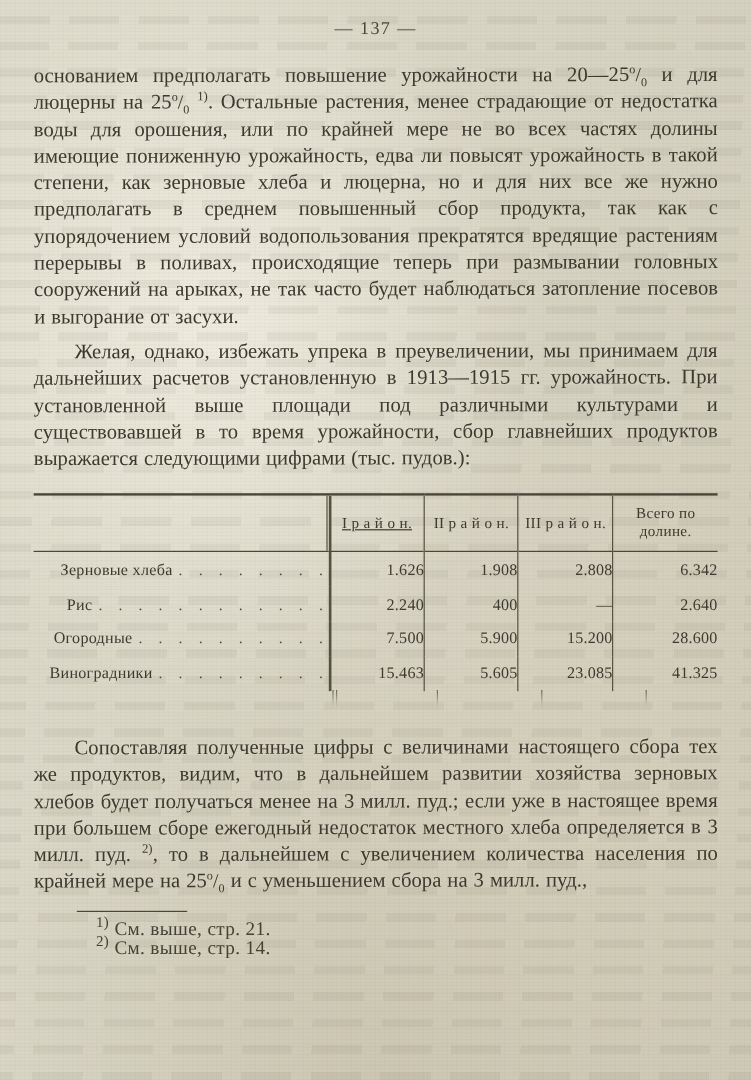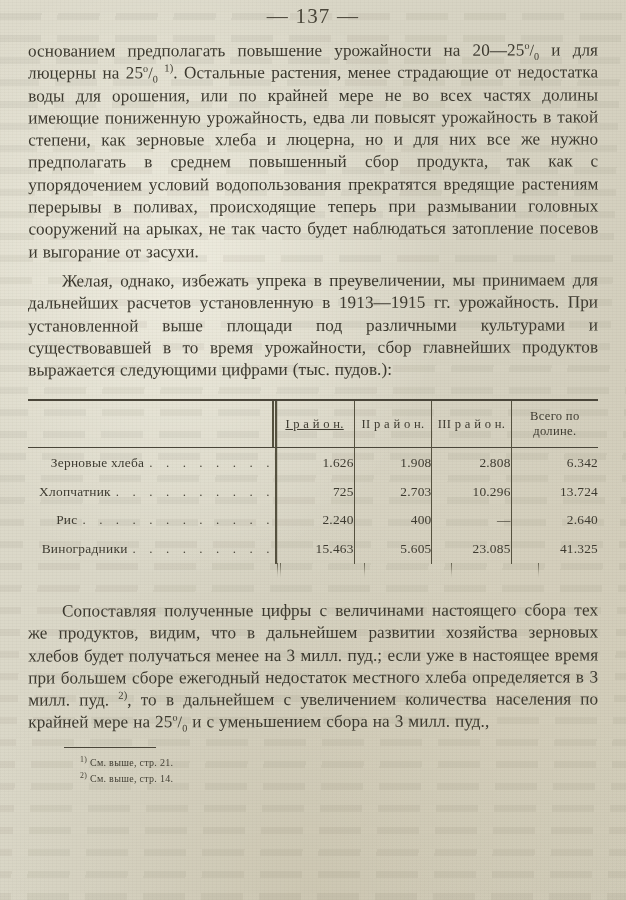--- a/index.html
+++ b/index.html
@@ -52,24 +52,24 @@
   }
 
   .content {
     position: relative;
     z-index: 3;
     padding: 0 28px;
   }
 
   .folio {
     text-align: center;
-    font-size: 21px;
+    font-size: 15px;
     letter-spacing: 1.2px;
     color: #4a463a;
-    padding-top: 4px;
+    padding-top: 16px;
     height: 24px;
   }
 
   p.body {
     margin: 0;
     font-size: 17.2px;
     line-height: 22.3px;
     text-align: justify;
     text-justify: inter-word;
     color: #3c392f;
@@ -196,21 +196,21 @@
   .footnotes {
     margin-top: 14px;
   }
   .fn-rule {
     width: 92px;
     border-top: 1.4px solid #4a463a;
     margin-left: 36px;
     margin-bottom: 7px;
   }
   .fn-line {
-    font-size: 10px;
+    font-size: 16px;
     line-height: 16px;
     color: #444136;
     padding-left: 52px;
     letter-spacing: 0.3px;
   }
   .fn-line sup {
     font-size: 0.78em;
     vertical-align: super;
     line-height: 0;
   }
@@ -257,32 +257,32 @@
           </tr>
 
           <tr class="datarow">
             <td class="label"><span class="lab-inner">Зерновые хлеба</span><span class="leader">. . . . . . . .</span></td>
             <td class="v1">1.626</td>
             <td class="v2">1.908</td>
             <td class="v3">2.808</td>
             <td class="vt">6.342</td>
           </tr>
           <tr class="datarow">
-            <td class="label"><span class="lab-inner">Хлопчатник</span><span class="leader">. . . . . . . . . .</span></td>
-            <td class="v1">725</td>
-            <td class="v2">2.703</td>
-            <td class="v3">10.296</td>
-            <td class="vt">13.724</td>
-          </tr>
-          <tr class="datarow">
             <td class="label"><span class="lab-inner">Рис</span><span class="leader">. . . . . . . . . . . .</span></td>
             <td class="v1">2.240</td>
             <td class="v2">400</td>
             <td class="v3">—</td>
             <td class="vt">2.640</td>
+          </tr>
+          <tr class="datarow">
+            <td class="label"><span class="lab-inner">Огородные</span><span class="leader">. . . . . . . . . .</span></td>
+            <td class="v1">7.500</td>
+            <td class="v2">5.900</td>
+            <td class="v3">15.200</td>
+            <td class="vt">28.600</td>
           </tr>
           <tr class="datarow">
             <td class="label"><span class="lab-inner">Виноградники</span><span class="leader">. . . . . . . . .</span></td>
             <td class="v1">15.463</td>
             <td class="v2">5.605</td>
             <td class="v3">23.085</td>
             <td class="vt">41.325</td>
           </tr>
         </tbody>
       </table>

